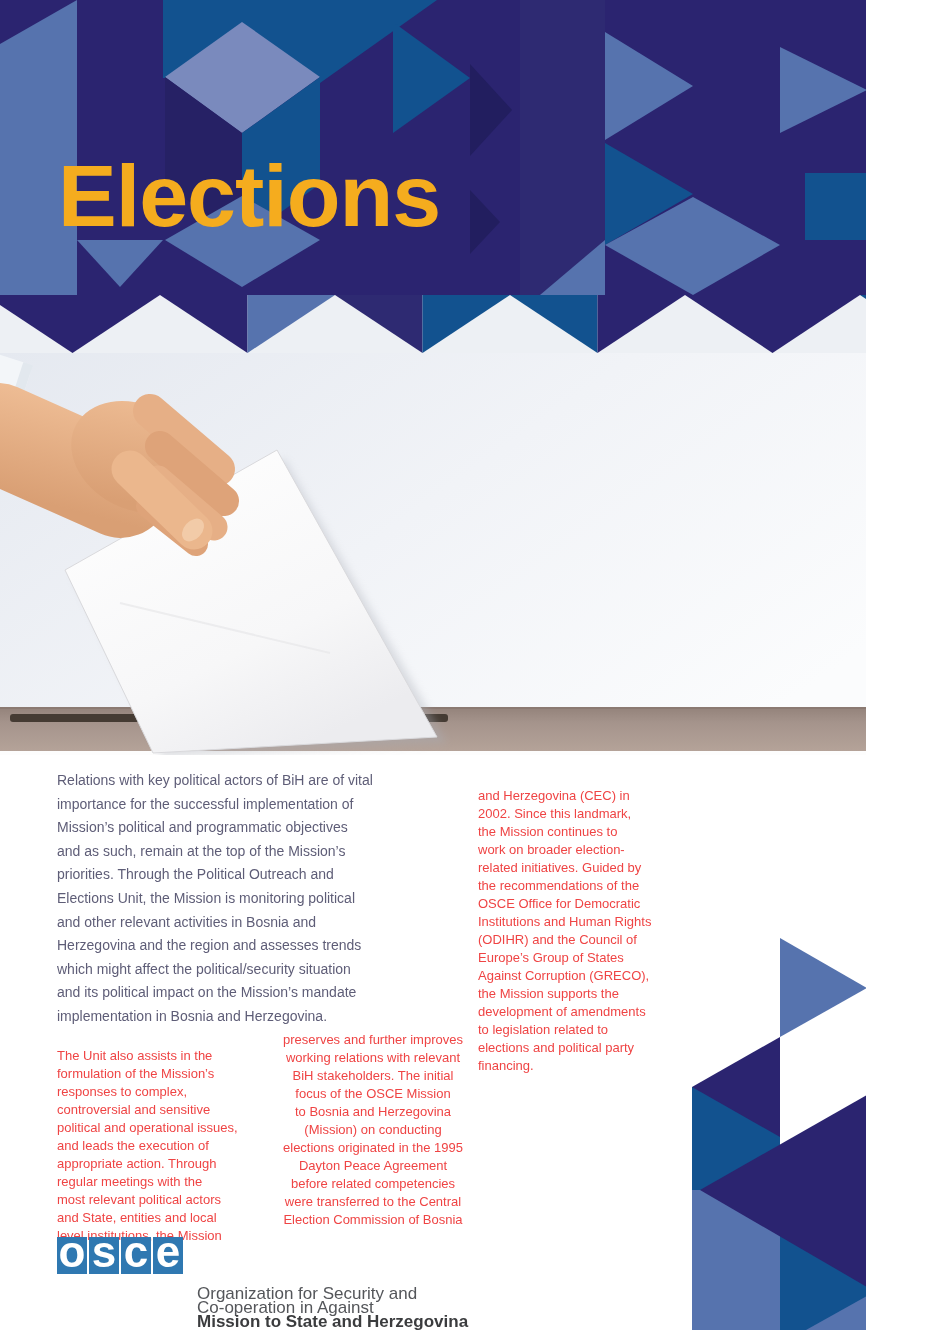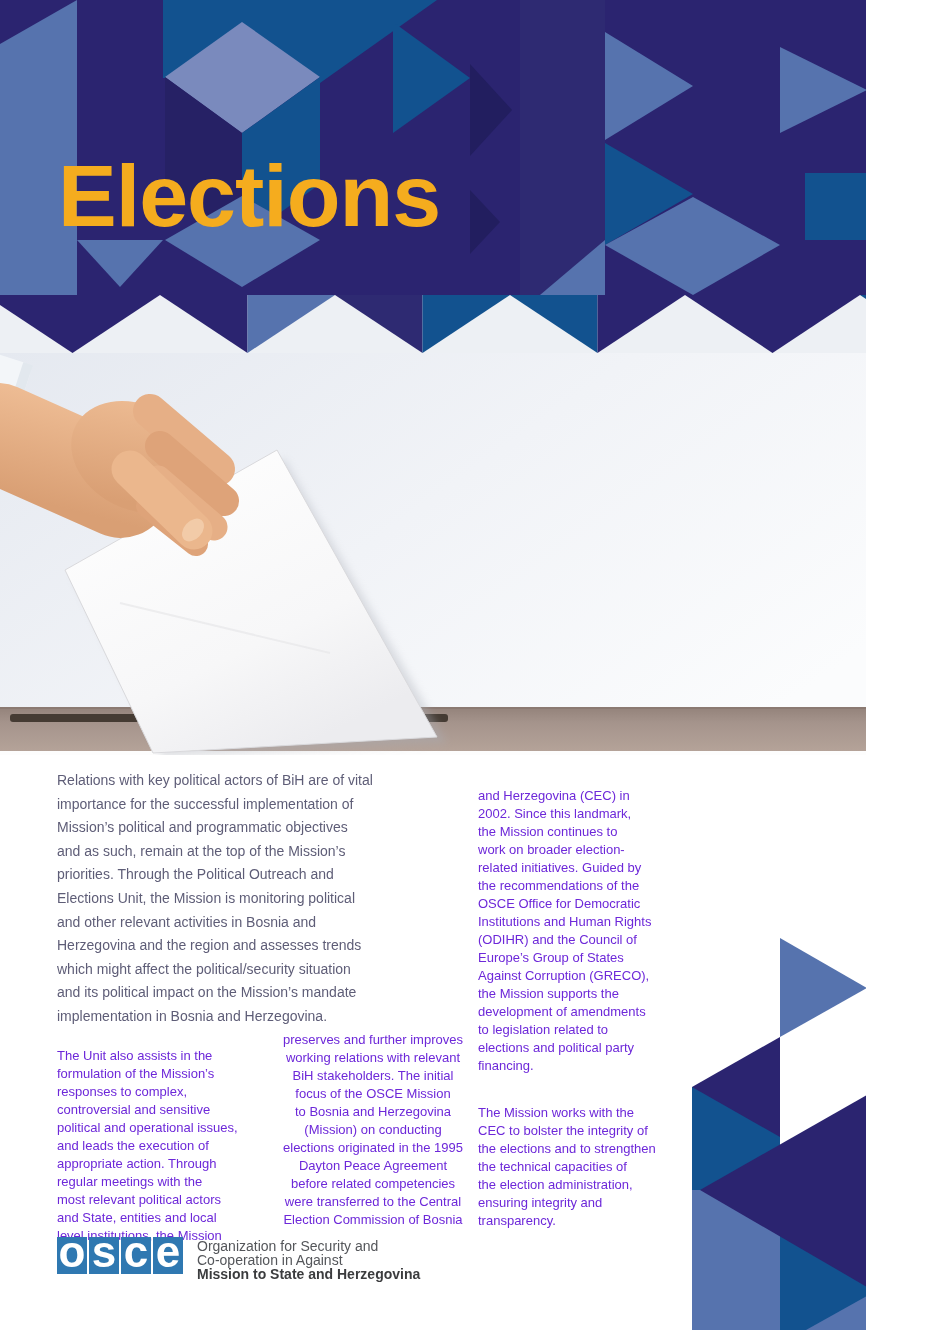--- a/index.html
+++ b/index.html
@@ -14,39 +14,39 @@
     font-size:88px;font-weight:700;letter-spacing:-1px;line-height:1;
     color:#F5AC1E;
   }
   
   .photo{position:absolute;left:0;top:353px;width:940px;height:402px;display:block;}
   
   .intro{
     position:absolute;left:57px;top:769px;width:470px;margin:0;
     font-size:14px;line-height:23.6px;color:#5E5D77;white-space:pre-line;
   }
-  .col{position:absolute;margin:0;font-size:13px;line-height:18px;color:#6d28d9;white-space:pre-line;}
+  .col{position:absolute;margin:0;font-size:13px;line-height:18px;color:#ef4444;white-space:pre-line;}
   .col-1{left:57px;top:1047px;width:205px;}
   .col-2{left:268px;top:1031px;width:210px;text-align:center;}
   .col-3{left:478px;top:769px;width:212px;}
   .col-3 .para2{margin-top:11px;}
   .col p{margin:0;white-space:pre-line;}
   
   .corner-mosaic{position:absolute;left:680px;top:930px;width:260px;height:400px;display:block;}
   
   .footer{position:absolute;left:57px;top:1237px;display:flex;align-items:flex-start;}
   .logo-squares{display:flex;}
   .logo-square{
     width:30px;height:37px;margin-right:2px;background:#2F78B1;
     display:flex;align-items:center;justify-content:center;overflow:hidden;
   }
   .logo-square span{
     color:#ffffff;font-weight:700;font-size:44px;line-height:1;transform:translateY(-4px);
   }
-  .footer-text{margin-left:12px;padding-top:2px;font-size:14px;line-height:14px;color:#54565A;}
+  .footer-text{margin-left:12px;padding-top:2px;font-size:17px;line-height:14px;color:#54565A;margin-top:48px;}
   .footer-text .mission{font-weight:700;color:#3B3C3E;}
 </style>
 </head>
 <body>
 
 <div class="page">
 
   <svg class="header-mosaic" viewBox="0 0 940 356" preserveAspectRatio="none">
 
     <rect x="0" y="0" width="940" height="295" fill="#2B2470"></rect>
@@ -199,27 +199,20 @@
 OSCE Office for Democratic
 Institutions and Human Rights
 (ODIHR) and the Council of
 Europe’s Group of States
 Against Corruption (GRECO),
 the Mission supports the
 development of amendments
 to legislation related to
 elections and political party
 financing.</p>
-    <p class="para2">The Mission works with the
-CEC to bolster the integrity of
-the elections and to strengthen
-the technical capacities of
-the election administration,
-ensuring integrity and
-transparency.</p>
   </div>
 
   <svg class="corner-mosaic" viewBox="0 0 260 400" preserveAspectRatio="none">
 
     <rect x="187" y="260" width="73" height="140" fill="#2B2470"></rect>
     <polygon points="187,110 260,152 260,260 187,260" fill="#12528F"></polygon>
     <polygon points="187,260 260,260 260,310" fill="#12528F"></polygon>
     <polygon points="187,260 255,302 187,363" fill="#5673AE"></polygon>
 
     <rect x="12" y="157" width="88" height="103" fill="#12528F"></rect>

